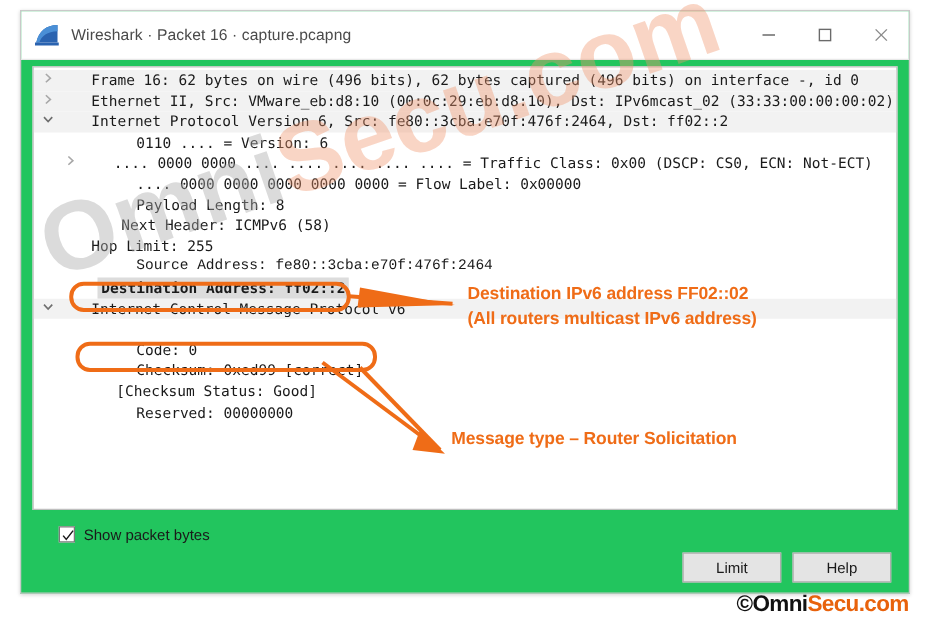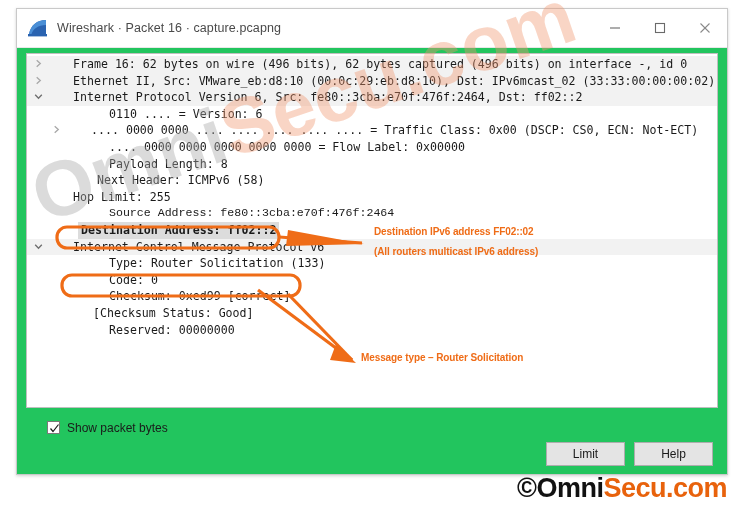--- a/index.html
+++ b/index.html
@@ -157,27 +157,27 @@
   .anno-svg {
     position: absolute;
     left: 0; top: 0;
     width: 743px; height: 510px;
     pointer-events: none;
   }
   .anno-text {
     position: absolute;
     color: #ef6c17;
     font-weight: bold;
-    font-size: 10px;
+    font-size: 14px;
     white-space: nowrap;
     letter-spacing: -0.1px;
   }
   #anno-dest-1 { left: 374px; top: 226px; }
   #anno-dest-2 { left: 374px; top: 246px; }
-  #anno-msgtype { left: 361px; top: 352px; }
+  #anno-msgtype { left: 361px; top: 342px; }
 
   
   .watermark {
     position: absolute;
     left: 20px;
     top: 155px;
     width: 700px;
     font-size: 78px;
     font-weight: bold;
     color: rgba(170,170,170,0.42);
@@ -187,21 +187,21 @@
     white-space: nowrap;
     font-family: "Liberation Sans", sans-serif;
   }
   .watermark .wm-orange { color: rgba(240,150,110,0.40); }
 
   
   .footer-logo {
     position: absolute;
     right: 16px;
     top: 473px;
-    font-size: 27px;
+    font-size: 18px;
     font-weight: bold;
     letter-spacing: -0.5px;
     white-space: nowrap;
   }
   .fl-black { color: #111111; }
   .fl-orange { color: #e8620c; }
 </style>
 </head>
 <body>
 
@@ -254,21 +254,21 @@
             </svg></span><span class="row-text">.... 0000 0000 .... .... .... .... .... = Traffic Class: 0x00 (DSCP: CS0, ECN: Not-ECT)</span></div>
         <div class="row" style="padding-left: 40px;"><span class="chev">&nbsp;</span><span class="row-text">.... 0000 0000 0000 0000 0000 = Flow Label: 0x00000</span></div>
         <div class="row" style="padding-left: 40px;"><span class="chev">&nbsp;</span><span class="row-text">Payload Length: 8</span></div>
         <div class="row" style="padding-left: 28px;"><span class="chev">&nbsp;</span><span class="row-text">Next Header: ICMPv6 (58)</span></div>
         <div class="row" style=""><span class="chev">&nbsp;</span><span class="row-text">Hop Limit: 255</span></div>
         <div class="row" style="padding-left: 40px; font-family: Liberation Mono, monospace;"><span class="chev">&nbsp;</span><span class="row-text">Source Address: fe80::3cba:e70f:476f:2464</span></div>
         <div class="row selected" style="padding-left: 40px; font-weight: bold;"><span class="chev">&nbsp;</span><span class="row-text">Destination Address: ff02::2</span></div>
         <div class="row band"><span class="chev"><svg width="9" height="9" viewBox="0 0 9 9" style="vertical-align:-1px">
               <polyline points="1.2,2.7 4.5,6.3 7.8,2.7" fill="none" stroke="#6f6f6f" stroke-width="1.3"></polyline>
             </svg></span><span class="row-text">Internet Control Message Protocol v6</span></div>
-        <div class="row" style="padding-left: 40px;"><span class="chev">&nbsp;</span><span class="row-text">Type: Router Solicitation (133)</span></div>
+        <div class="row" style="padding-left: 40px;"><span class="chev">&nbsp;</span></div>
         <div class="row" style="padding-left: 40px;"><span class="chev">&nbsp;</span><span class="row-text">Code: 0</span></div>
         <div class="row" style="padding-left: 40px;"><span class="chev">&nbsp;</span><span class="row-text">Checksum: 0xed99 [correct]</span></div>
         <div class="row" style="padding-left: 24px;"><span class="chev">&nbsp;</span><span class="row-text">[Checksum Status: Good]</span></div>
         <div class="row" style="padding-left: 40px;"><span class="chev">&nbsp;</span><span class="row-text">Reserved: 00000000</span></div>
       </div>
   </div>
 
   <div class="checkrow">
     <div class="checkbox">
       <svg width="11" height="11" viewBox="0 0 11 11">

